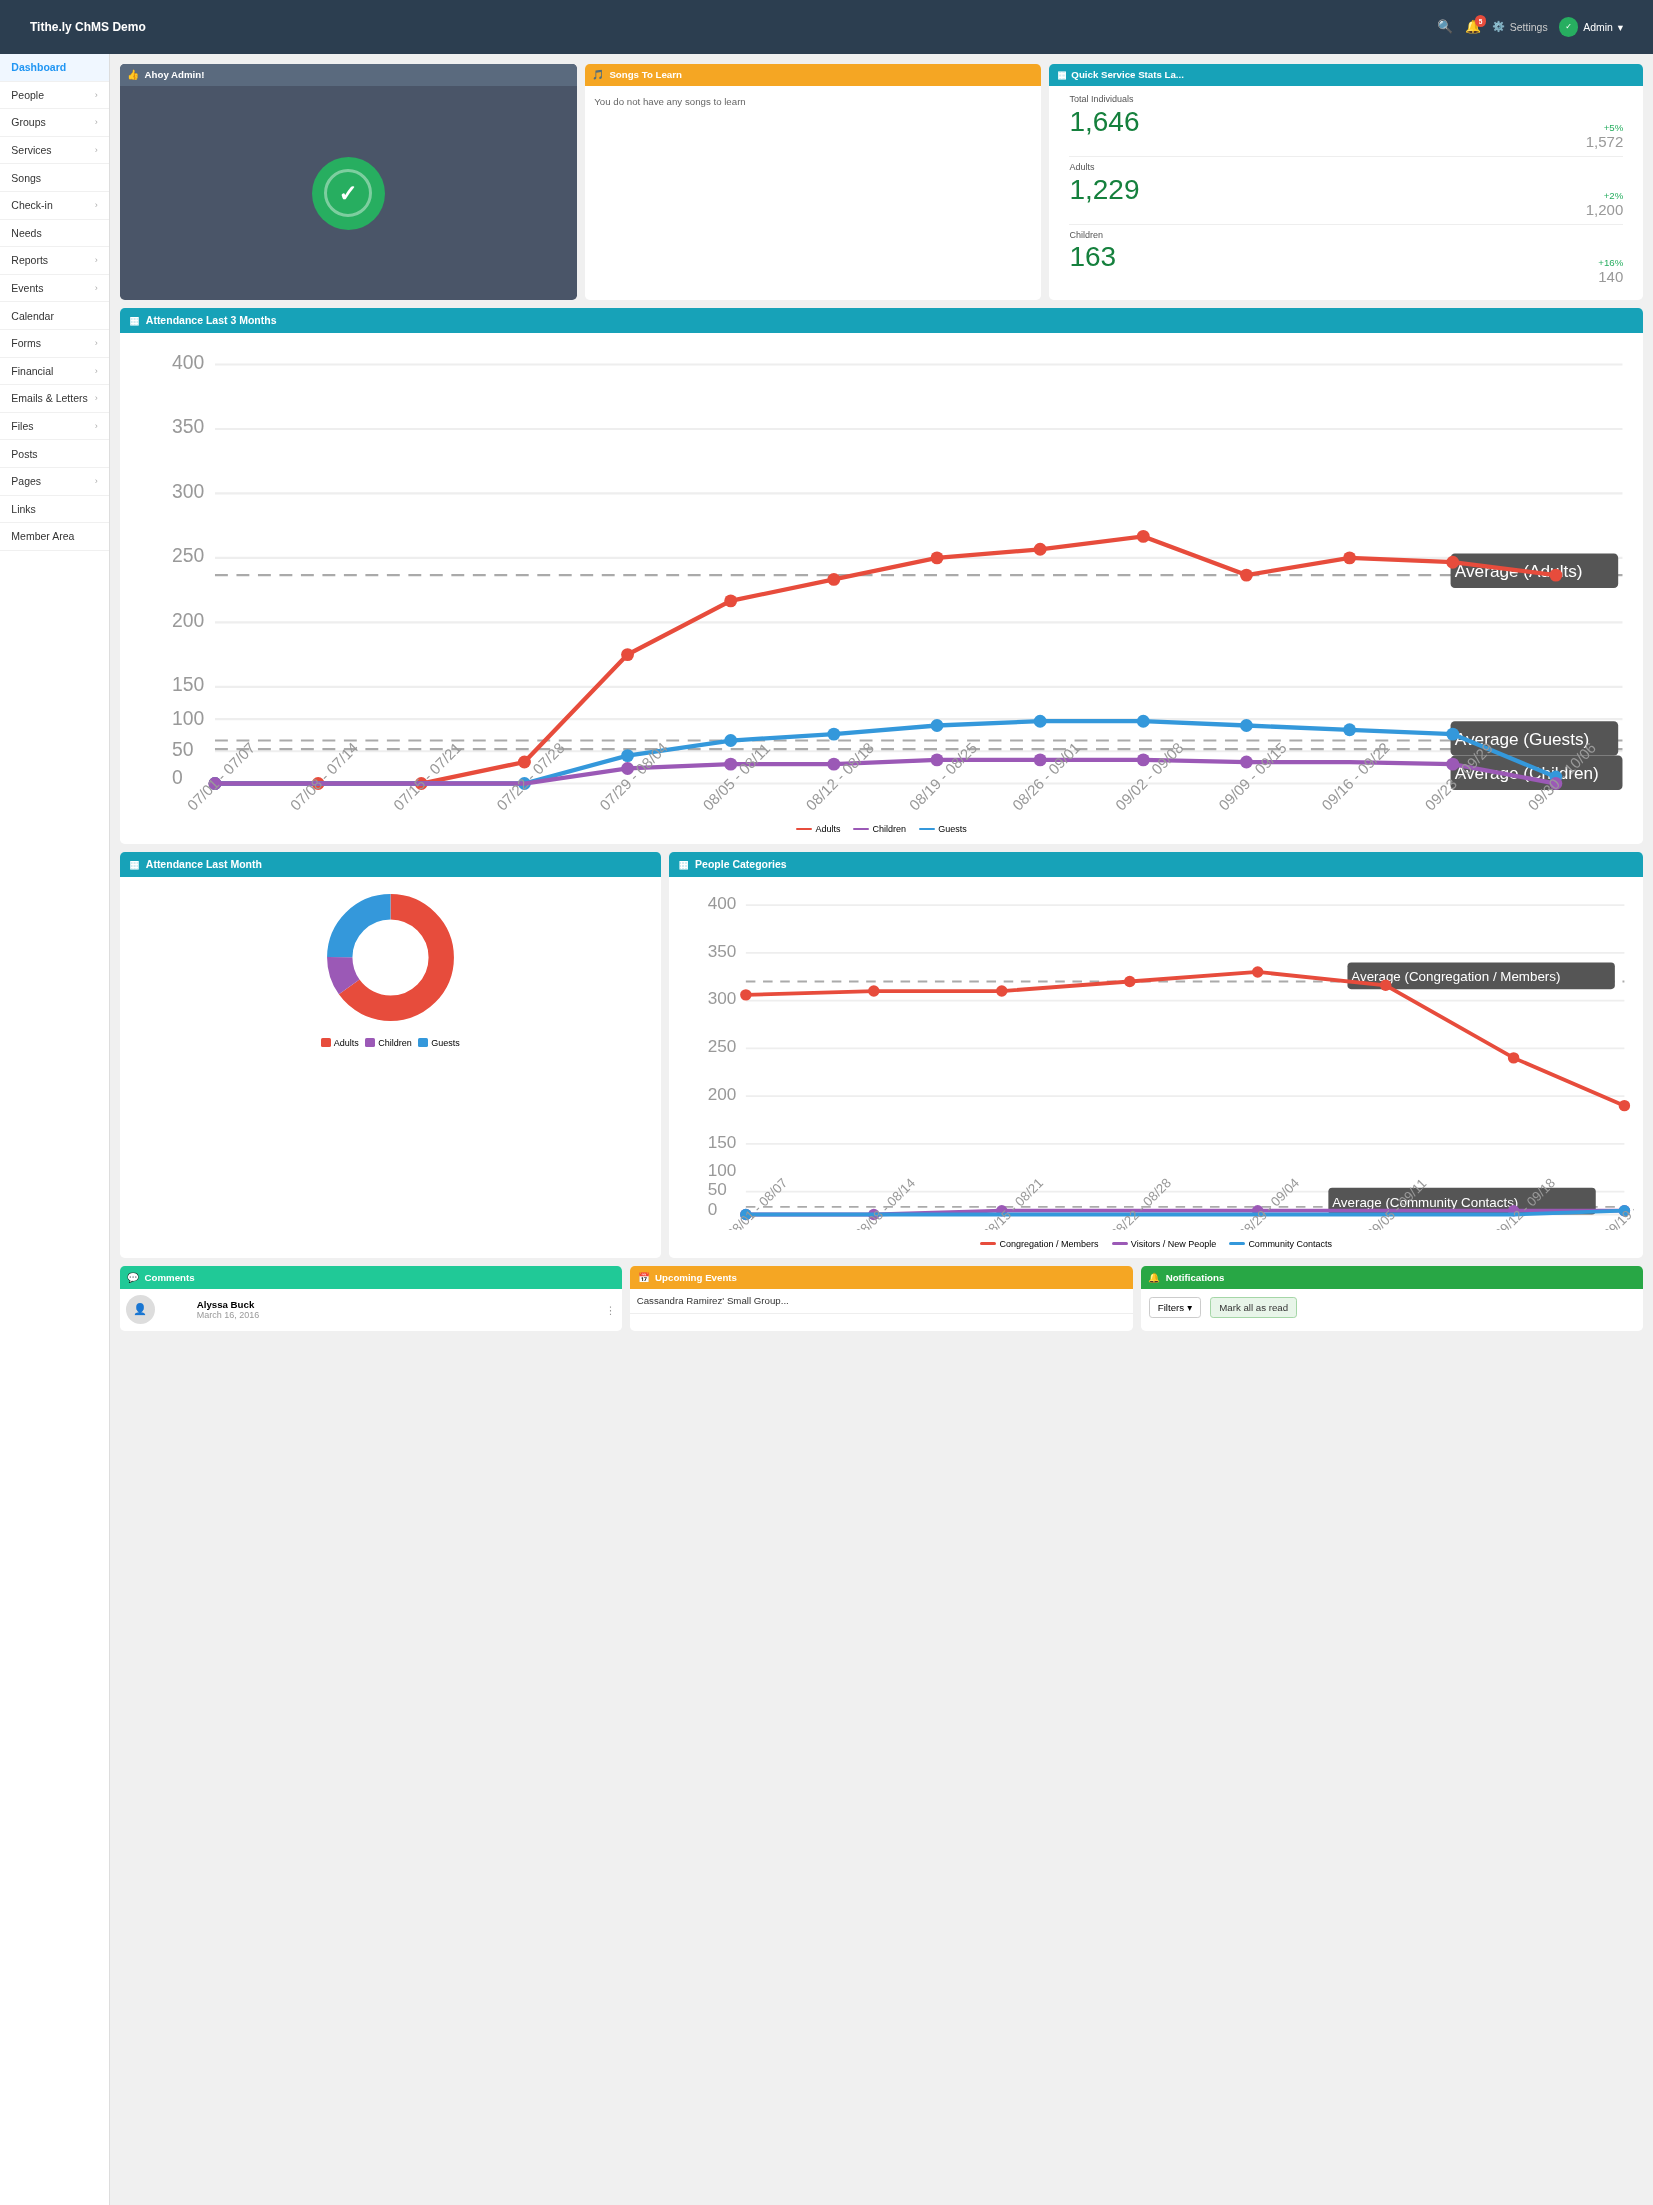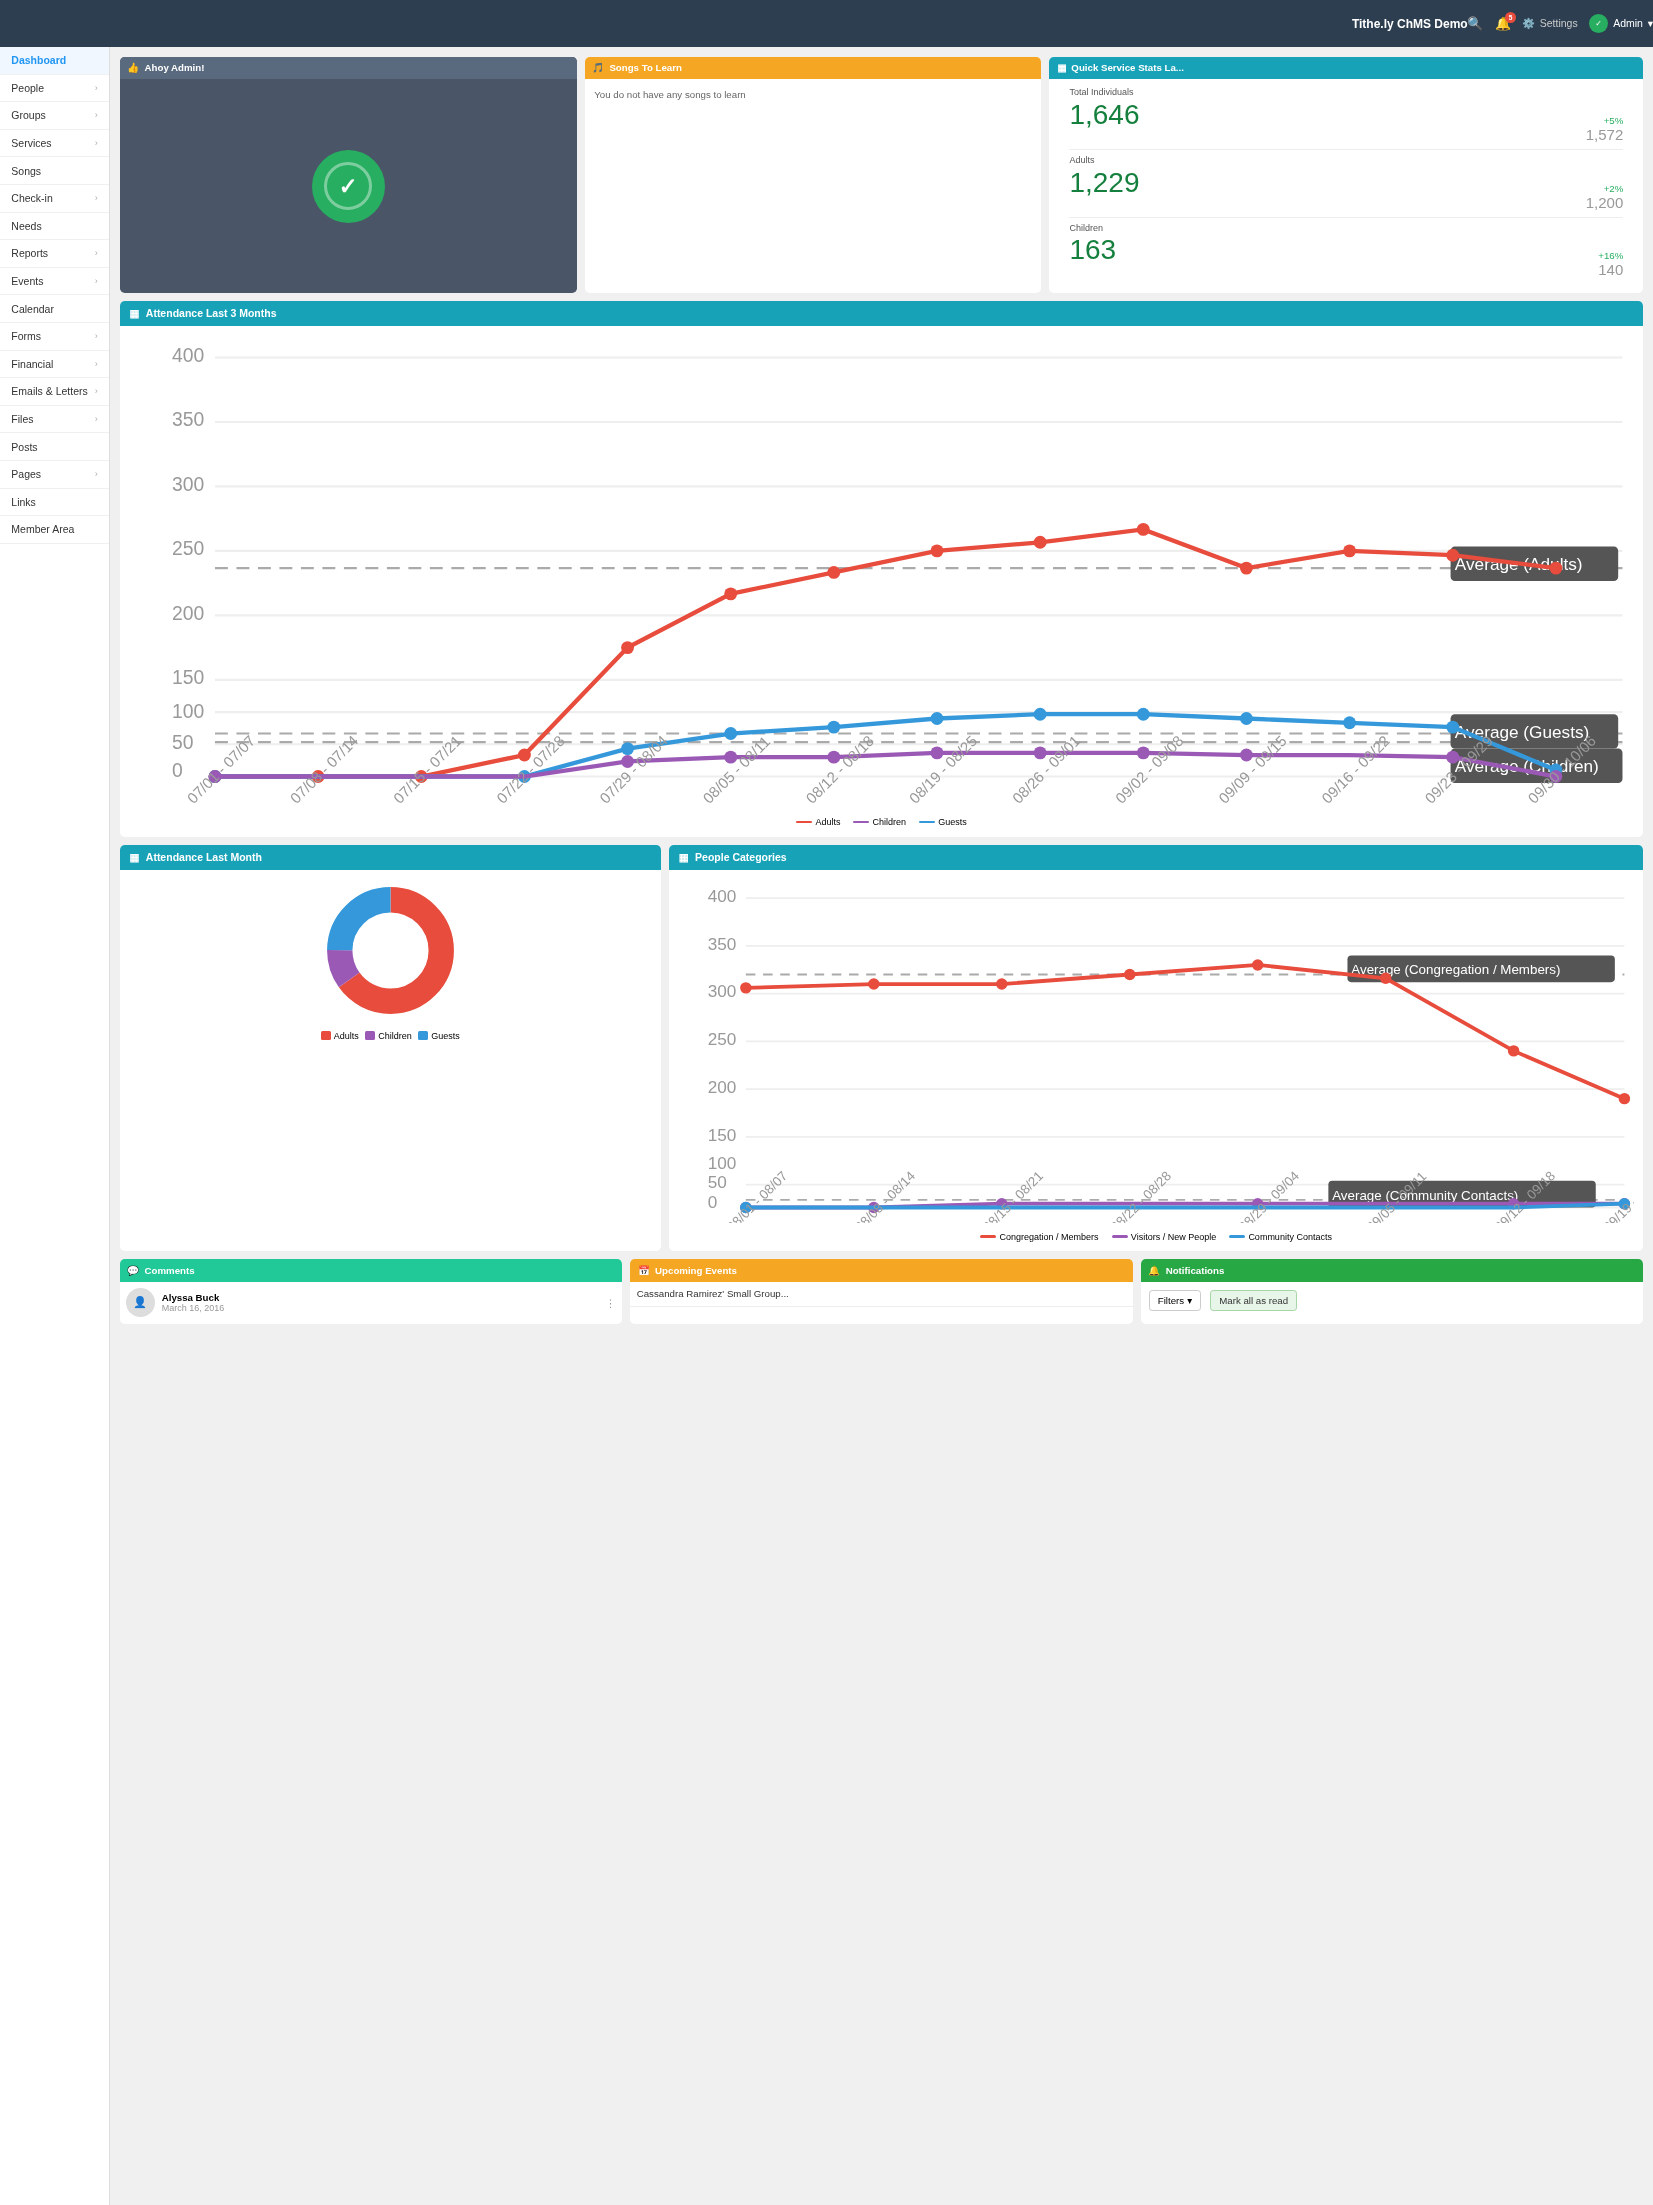--- a/index.html
+++ b/index.html
@@ -1,19 +1,19 @@
 <!DOCTYPE html>
 <html style="font-size:13px"><head>
   <meta charset="utf-8">
   <style>
     * { box-sizing: border-box; margin: 0; padding: 0; }
     body { font-family: -apple-system, BlinkMacSystemFont, 'Segoe UI', sans-serif; background: #f0f0f0; display: flex; flex-direction: column; height: 100vh; overflow: hidden; font-size: 10.5px; }
 
     
-    .header { background: #2c3e50; color: white; display: flex; align-items: center; padding: 0 0; height: 47px; flex-shrink: 0; text-align: right; }
+    .header { background: #2c3e50; color: white; display: flex; align-items: center; padding: 0 30px; height: 54px; flex-shrink: 0; }
     .header-logo { font-size: 12px; font-weight: 600; color: white; flex: 1; }
     .header-icons { display: flex; align-items: center; gap: 11.3px; }
     .header-icon { color: #ccc; font-size: 13px; cursor: pointer; position: relative; }
     .notif-badge { position: absolute; top: -4px; right: -4.8px; background: #e74c3c; color: white; border-radius: 50%; width: 11.3px; height: 11.3px; font-size: 6.5px; display: flex; align-items: center; justify-content: center; font-weight: bold; }
     .header-settings { display: flex; align-items: center; gap: 4px; color: #ccc; font-size: 10.5px; cursor: pointer; }
     .header-admin { display: flex; align-items: center; gap: 4.8px; color: white; font-size: 10.5px; cursor: pointer; }
     .admin-avatar { width: 19.4px; height: 19.4px; background: #27ae60; border-radius: 50%; display: flex; align-items: center; justify-content: center; }
 
     
     .layout { display: flex; flex: 1; overflow: hidden; }
@@ -72,21 +72,21 @@
     .line-chart-svg { width: 100%; }
 
     
     .notif-actions { display: flex; gap: 9px; padding: 8px; }
     .notif-btn { border: 0.8px solid #ccc; background: white; border-radius: 3.2px; padding: 4px 8px; font-size: 9.7px; cursor: pointer; display: flex; align-items: center; gap: 3.2px; }
     .notif-btn-primary { background: #e8f5e9; border-color: #a5d6a7; color: #333; }
 
     
     .comment-item { display: flex; align-items: center; gap: 6.5px; padding: 6.5px; }
     .comment-avatar { width: 29px; height: 29px; border-radius: 50%; background: #ddd; flex-shrink: 0; display: flex; align-items: center; justify-content: center; color: #888; font-size: 11.3px; position: relative; }
-    .comment-text { flex: 1; }
+    .comment-text { flex: 1; margin-left: 35px; }
     .comment-name { font-weight: 600; font-size: 9.7px; }
     .comment-date { font-size: 9px; color: #999; }
     .comment-dots { color: #999; cursor: pointer; }
 
     
     .event-item { padding: 6.5px; font-size: 9.7px; color: #333; font-weight: 500; border-bottom: 0.8px solid #eee; }
 
     
     .chart-legend { display: flex; gap: 13px; justify-content: center; margin-top: 6.5px; font-size: 9px; }
     .legend-line { width: 16px; height: 2.4px; display: inline-block; border-radius: 1.6px; }

